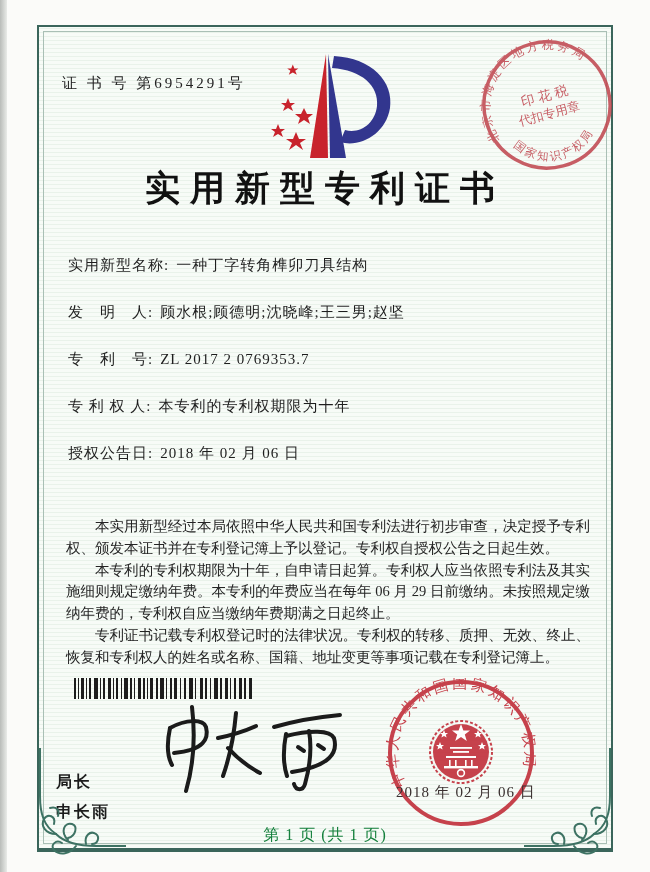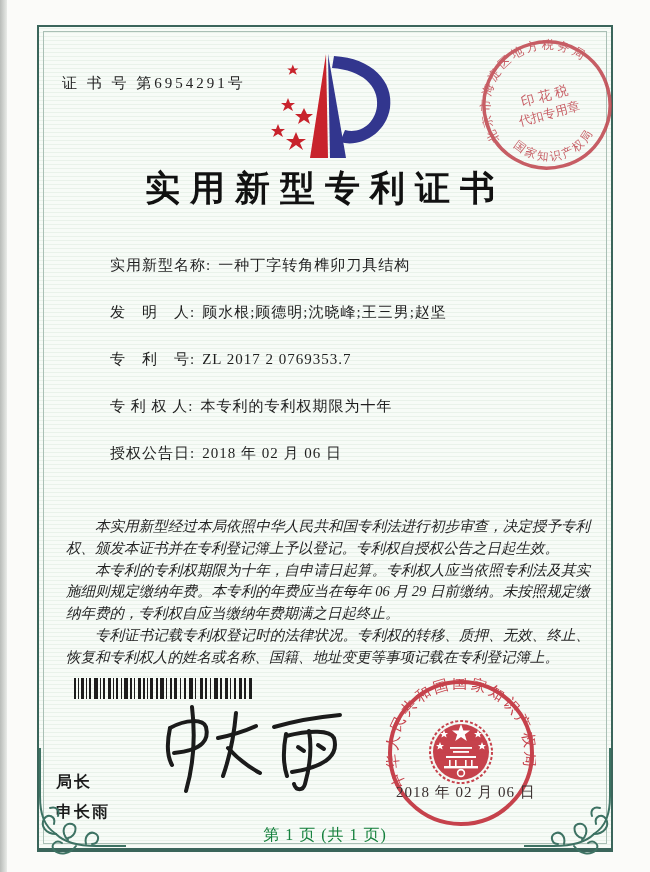--- a/index.html
+++ b/index.html
@@ -17,25 +17,25 @@
   }
   .frame-outer{position:absolute;left:37px;top:25px;right:37px;bottom:20px;
     border:2px solid #3a655b;border-bottom-width:4px;}
   .frame-inner{position:absolute;left:43px;top:31px;right:43px;bottom:28px;
     border:1px solid #a9bfb5;}
   .cert-no{position:absolute;left:62px;top:74px;font-size:15px;letter-spacing:3px;color:#222;text-align:center;}
   .logo{position:absolute;left:248px;top:40px;}
   .title{position:absolute;left:37px;right:37px;top:165px;text-align:center;
     font-size:35px;font-weight:bold;letter-spacing:10px;color:#111;}
   .fields{position:absolute;left:68px;top:256px;right:58px;}
-  .field-row{height:16px;margin-bottom:31px;font-size:15px;white-space:nowrap;color:#1e1e1e;margin-left:42px;}
+  .field-row{height:16px;margin-bottom:31px;font-size:15px;white-space:nowrap;color:#1e1e1e;}
   .field-label{letter-spacing:1px;}
   .field-value{margin-left:7px;letter-spacing:1px;}
   .paragraphs{position:absolute;left:66px;top:516px;right:60px;
-    font-size:14.5px;line-height:21.8px;text-align:justify;font-style:italic;color:#242424;}
+    font-size:14.5px;line-height:21.8px;text-align:justify;color:#242424;}
   .paragraphs p{margin:0;text-indent:2em;}
   .barcode{position:absolute;left:74px;top:678px;}
   .signer{position:absolute;left:56px;top:772px;
     font-family:"Liberation Sans","DejaVu Sans",sans-serif;
     font-size:16px;font-weight:700;color:#1c1c1c;letter-spacing:2px;}
   .signer div{margin-bottom:9px;}
   .signature{position:absolute;left:148px;top:698px;}
   .office-seal{position:absolute;left:386px;top:678px;opacity:0.92;}
   .issue-date{position:absolute;left:396px;top:783px;font-size:15px;letter-spacing:1px;
     color:#3a3030;z-index:6;white-space:nowrap;}

